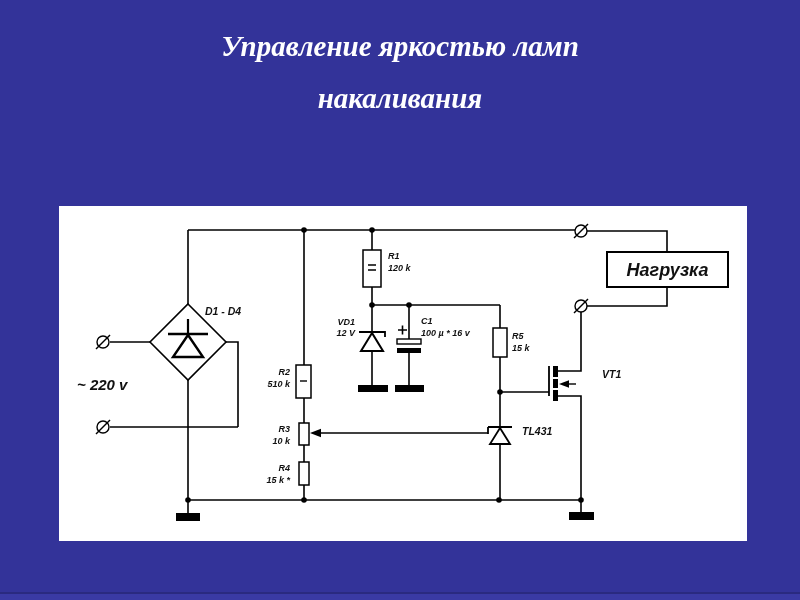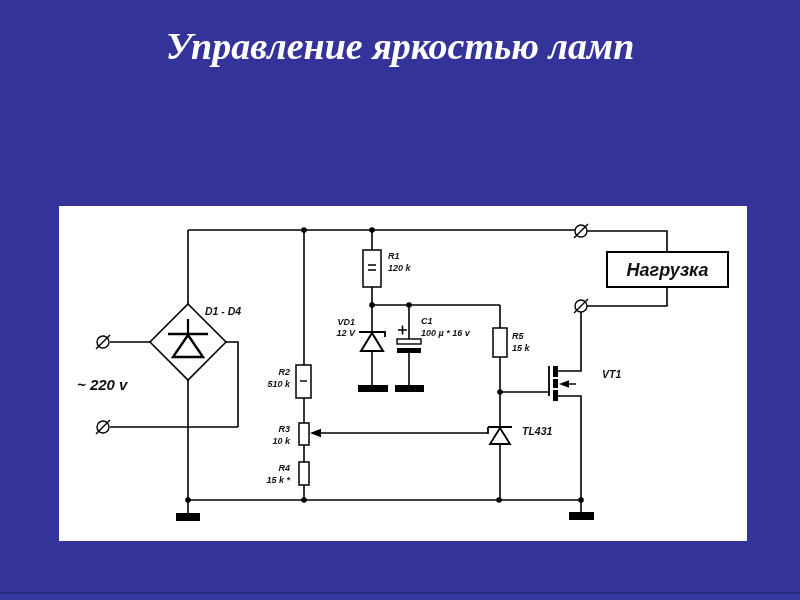--- a/index.html
+++ b/index.html
@@ -6,21 +6,21 @@
   body{
     width:800px;height:600px;position:relative;overflow:hidden;
     background:#333399;
     font-family:"Liberation Sans",sans-serif;
   }
   .slide-title{
     position:absolute;top:20px;left:0;width:800px;
     text-align:center;color:#ffffff;
     font-family:"Liberation Serif",serif;
     font-weight:bold;font-style:italic;
-    font-size:38px;line-height:52px;
+    font-size:29px;line-height:52px;
   }
   .panel{
     position:absolute;left:59px;top:206px;width:688px;height:335px;
     background:#ffffff;
   }
   .footer-strip{
     position:absolute;left:0;bottom:0;width:800px;height:6px;
     background:#3a3aa4;border-top:2px solid #2a2a80;
   }
   svg text{
@@ -31,20 +31,21 @@
   .lbl{font-size:9px;}
   .lbl-mid{font-size:10.5px;}
   .lbl-big{font-size:15px;}
   .load-text{font-size:18px;}
 </style>
 </head>
 <body>
 
 <div class="slide-title">
   <div>Управление яркостью ламп</div>
+  <div>накаливания</div>
 </div>
 
 <div class="panel">
 <svg width="688" height="335" viewBox="0 0 688 335">
 
   <g stroke="#000" stroke-width="1.6" fill="none">
     <path d="M129,24 H516"></path>
     <path d="M129,98 V24"></path>
     <path d="M129,174 V294"></path>
     <path d="M129,294 H522"></path>

